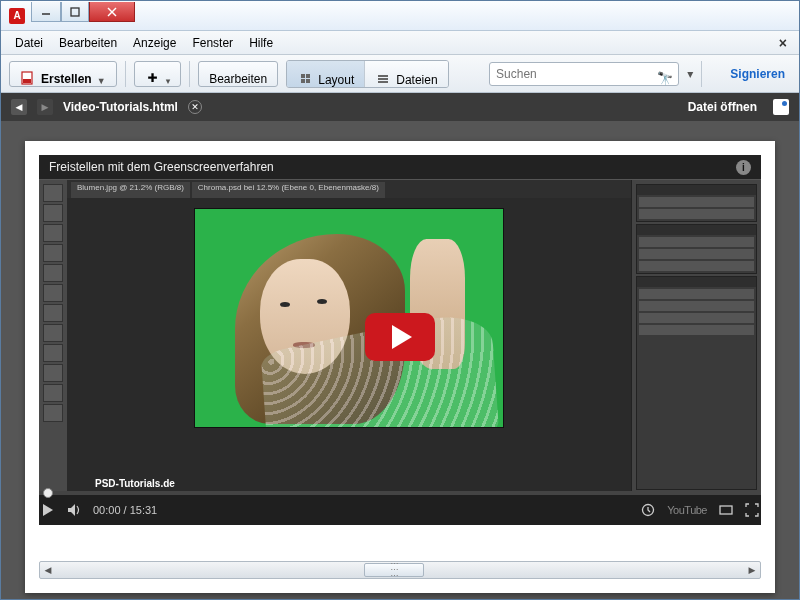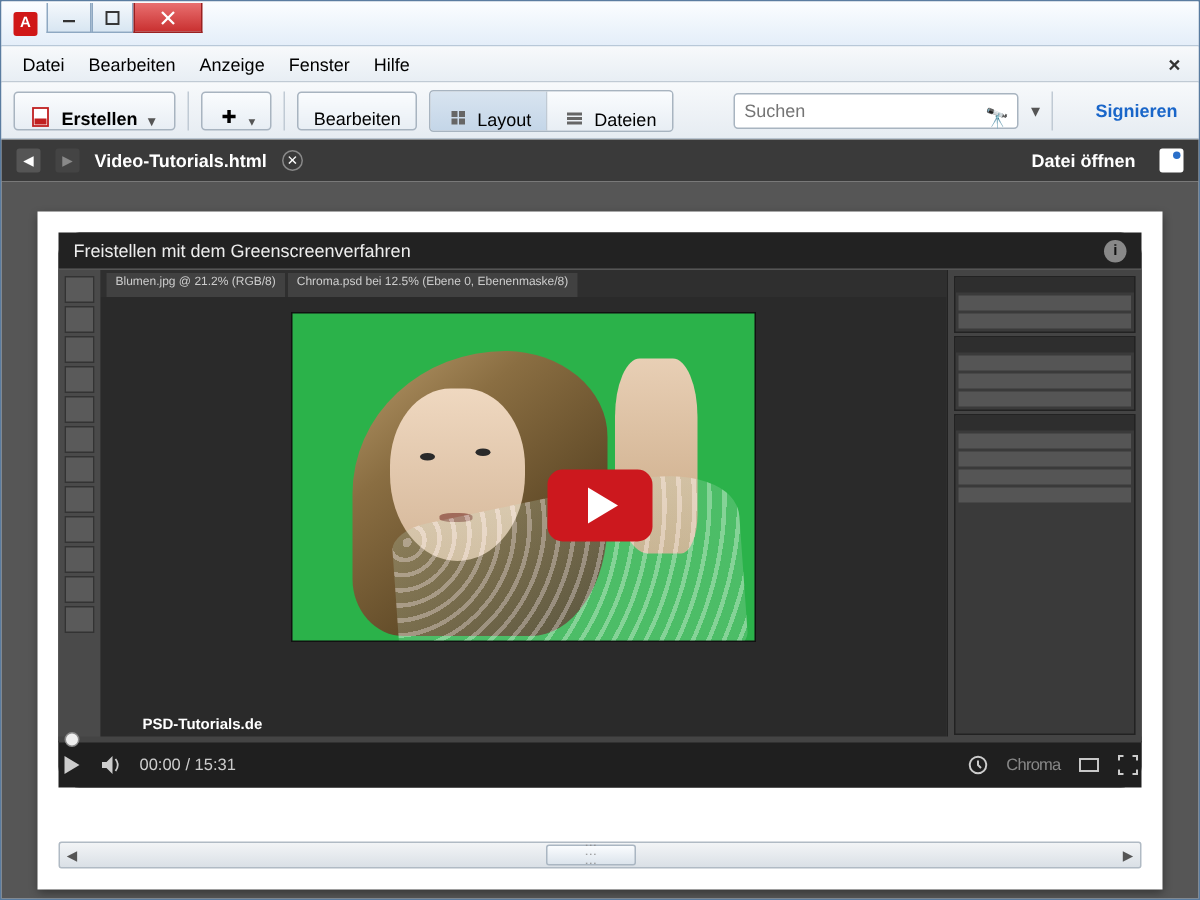--- a/index.html
+++ b/index.html
@@ -277,21 +277,21 @@
               </svg>
             </div>
           <span><span>00:00</span> / <span>15:31</span></span>
           <div class="vc-spacer"></div>
           <div class="vc-btn">
               <svg viewBox="0 0 14 14">
                 <circle cx="7" cy="7" r="5.5" fill="none" stroke="#ccc" stroke-width="1.3"></circle>
                 <path d="M7 4 L7 7 L9 9" fill="none" stroke="#ccc" stroke-width="1.3"></path>
               </svg>
             </div>
-          <span class="yt-logo">Chroma</span>
+          <span class="yt-logo">YouTube</span>
           <div class="vc-btn">
               <svg viewBox="0 0 14 14">
                 <rect x="1" y="3" width="12" height="8" fill="none" stroke="#ccc" stroke-width="1.3"></rect>
               </svg>
             </div>
           <div class="vc-btn">
               <svg viewBox="0 0 14 14">
                 <path d="M1 4 L1 1 L4 1 M10 1 L13 1 L13 4 M13 10 L13 13 L10 13 M4 13 L1 13 L1 10" fill="none" stroke="#ccc" stroke-width="1.3"></path>
               </svg>
             </div>

